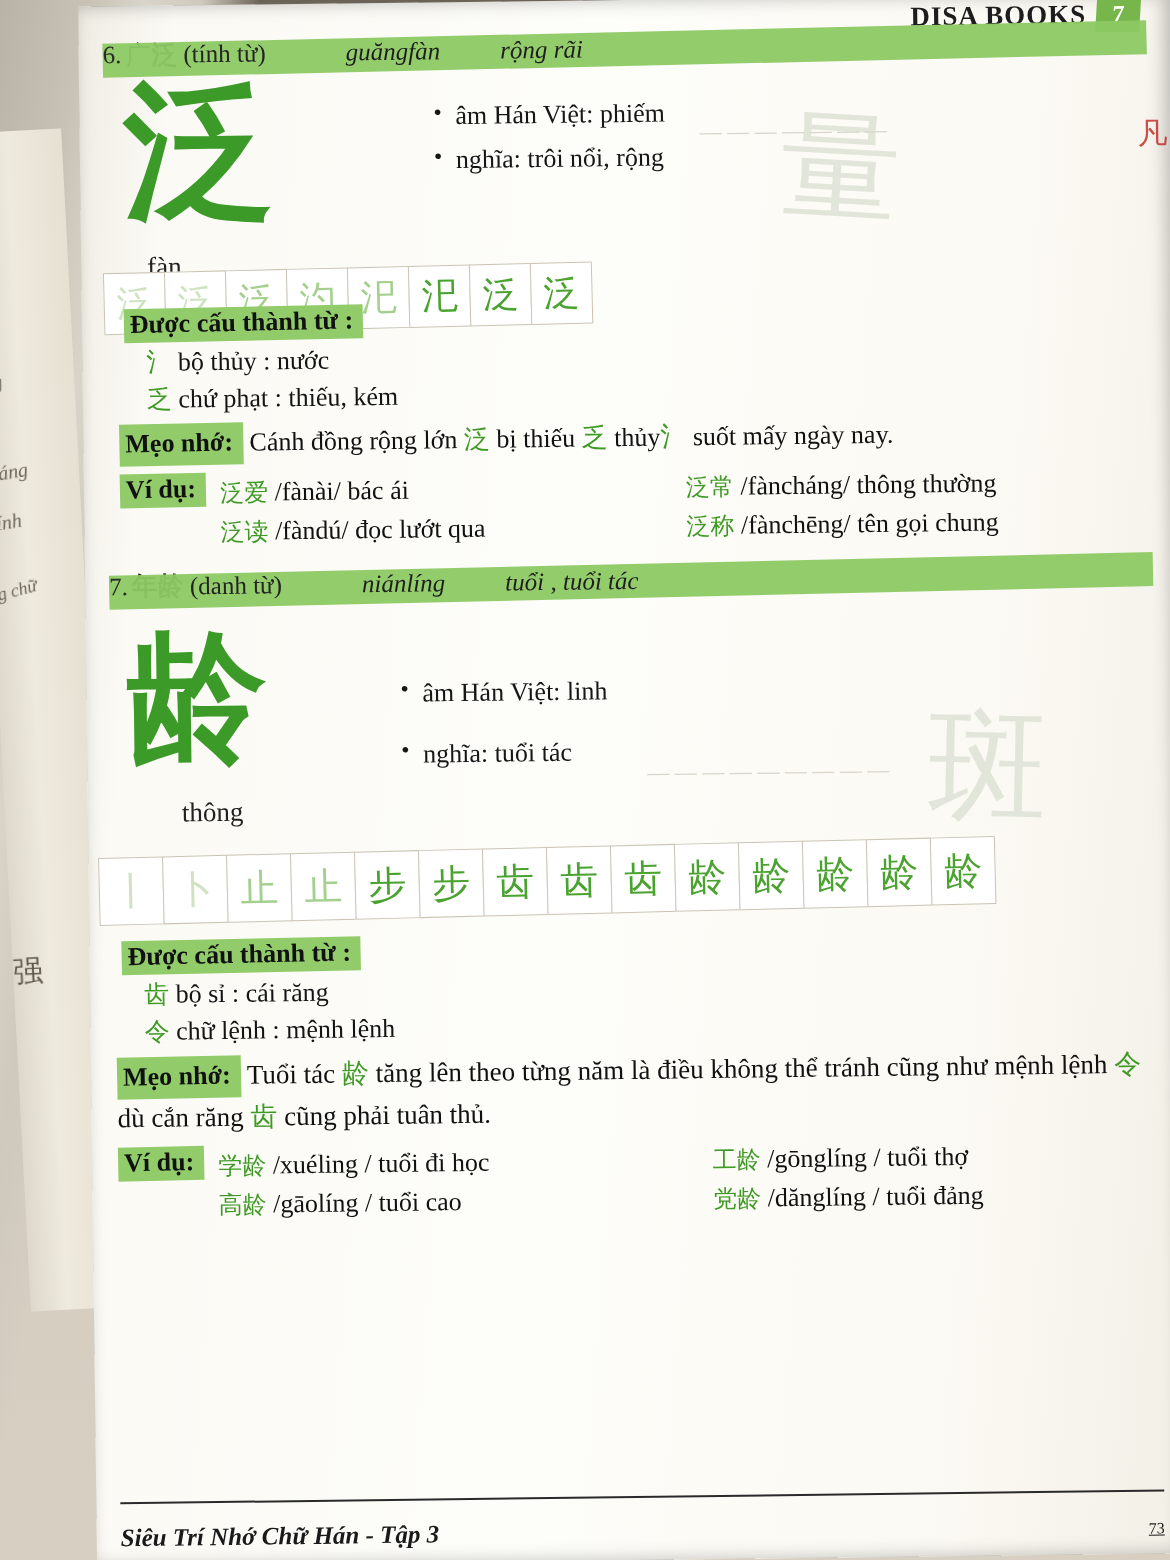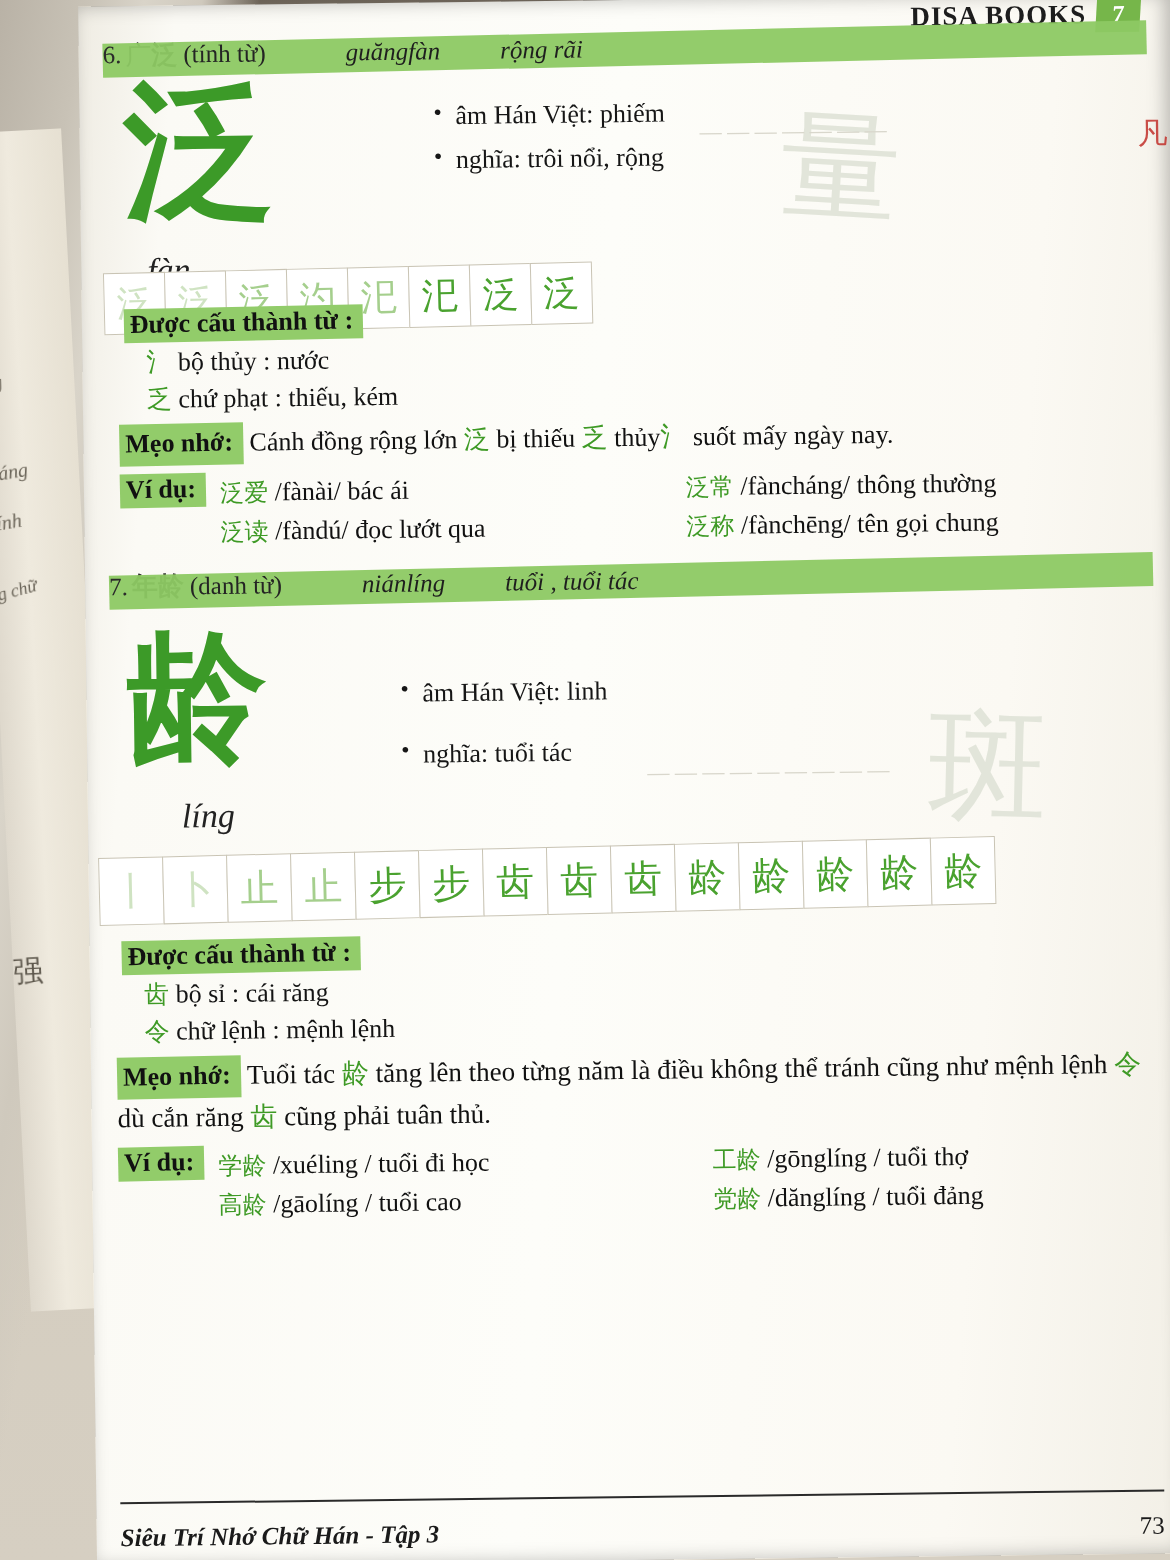--- a/index.html
+++ b/index.html
@@ -91,21 +91,21 @@
 
   
   .char-block { position:relative; height:255px; }
   .big-char {
     position:absolute; left:30px; top:6px;
     font-size:150px; line-height:1; color:#3c9a28;
     font-family:"DejaVu Sans", sans-serif; font-weight:bold;
   }
   .big-char.small { font-size:140px; }
   .big-pinyin {
-    position:absolute; font-style:italic; font-size:34px; color:#222;
+    position:absolute; font-size:27px; color:#222;
   }
   .bullets {
     position:absolute; left:350px; top:18px;
     font-size:26px; color:#161616; line-height:1.55;
   }
   .bullets li { list-style:none; position:relative; padding-left:22px; margin-bottom:4px; }
   .bullets li:before {
     content:"•"; position:absolute; left:0; top:-2px; font-size:24px;
   }
   .bullets ul { margin:0; padding:0; }
@@ -158,21 +158,21 @@
     position:absolute; left:24px; right:24px; bottom:62px;
     border-top:2px solid #2a2a2a;
   }
   .footer {
     position:absolute; left:24px; right:24px; bottom:14px;
     display:flex; justify-content:space-between; align-items:baseline;
   }
   .footer-title {
     font-style:italic; font-weight:bold; font-size:25px; color:#1a1a1a;
   }
-  .footer-page { font-size:25px; color:#1a1a1a; }
+  .footer-page { font-size:16px; color:#1a1a1a;text-decoration:underline; }
 
   
   .ghost {
     position:absolute; color:#d9d7cc; font-size:22px; pointer-events:none;
     font-family:"Liberation Serif", serif;
   }
   .ghost-char {
     position:absolute; color:#e2e5da; font-size:120px;
     font-family:"DejaVu Sans", sans-serif; pointer-events:none;
   }
@@ -282,21 +282,21 @@
         <div class="bar-bg"></div>
         <span class="num">7.</span>
         <span class="head-zh hz-green">年龄</span>
         <span class="pos">(danh từ)</span>
         <span class="pinyin">niánlíng</span>
         <span class="mean">tuổi , tuổi tác</span>
       </div>
 
       <div class="char-block" style="height:330px;">
         <div class="big-char small" style="left:16px; top:20px;">龄</div>
-        <div class="big-pinyin" style="left:70px; top:190px;">líng</div>
+        <div class="big-pinyin" style="left:70px; top:190px;">thông</div>
         <div class="bullets" style="left:290px; top:60px; line-height:2.2;">
           <ul>
             <li>âm Hán Việt: linh</li>
             <li>nghĩa:  tuổi tác</li>
           </ul>
         </div>
         <div class="stroke-grid small" style="position:absolute; left:-24px; top:240px;">
           <div class="stroke-cell faint">丨</div>
           <div class="stroke-cell faint">卜</div>
           <div class="stroke-cell mid">止</div>

